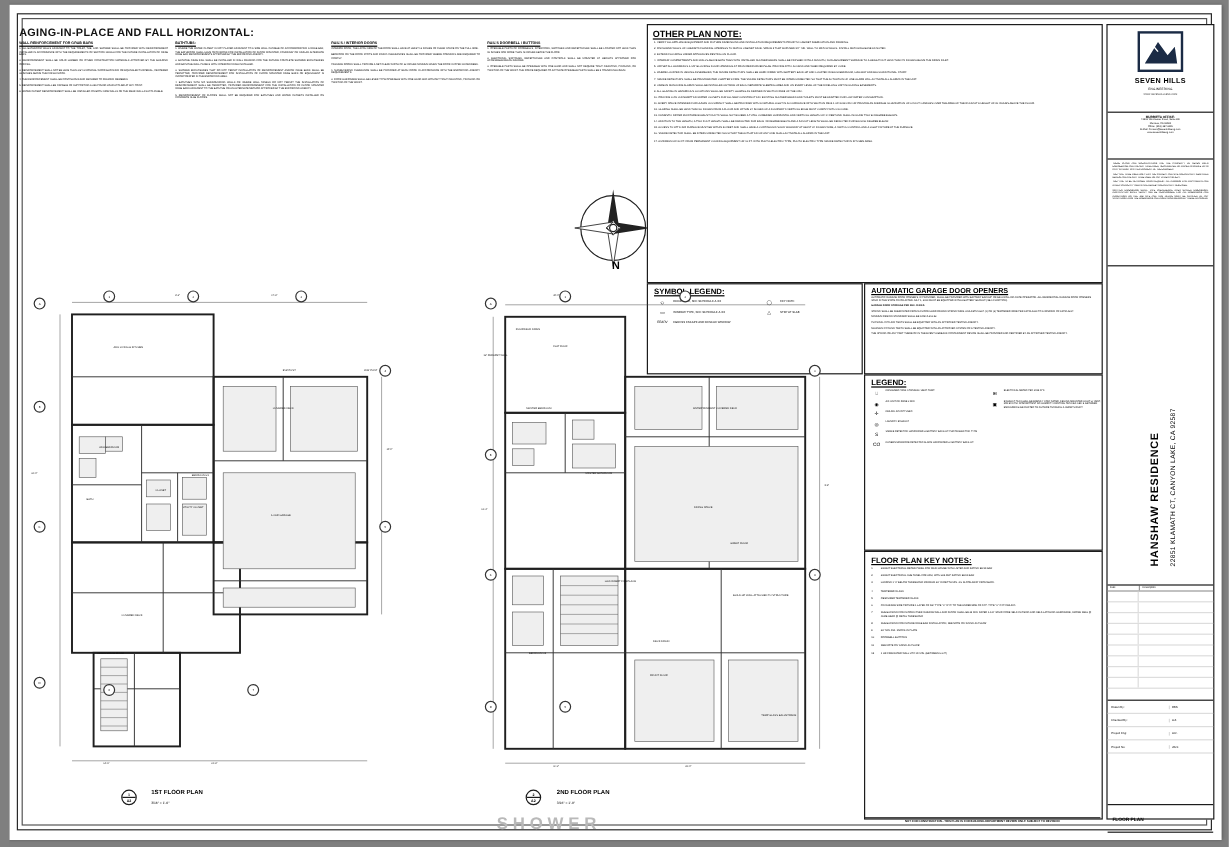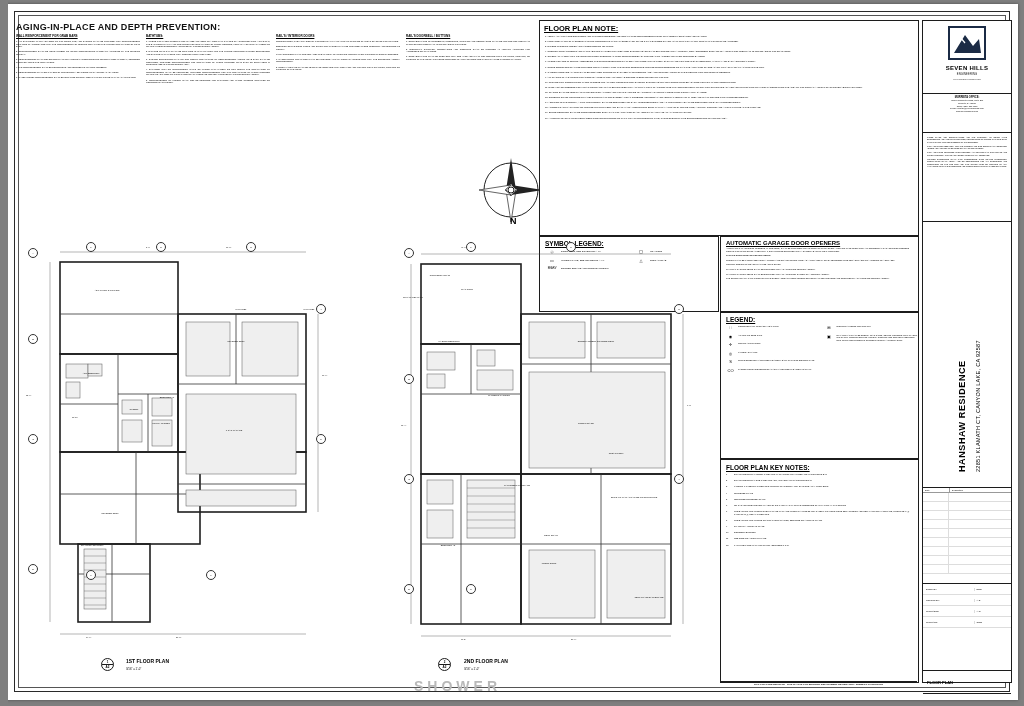--- a/index.html
+++ b/index.html
@@ -125,21 +125,21 @@
   }
   .crop-left{position:absolute;left:0;top:0;width:8px;height:706px;background:#7f7f7f;}
 </style>
 </head>
 <body>
 
 <div class="sheet">
   <div class="border-outer"></div>
   <div class="border-inner"></div>
 
-  <div id="agingTitle">AGING-IN-PLACE AND DEPTH PREVENTION:</div>
+  <div id="agingTitle">AGING-IN-PLACE AND FALL HORIZONTAL:</div>
 
   <div id="noteCols">
     <div class="ncol" style="left:0px;">
       <h4>WALL REINFORCEMENT FOR GRAB BARS</h4>
       <p>1. ALL BATHROOM WALLS ADJACENT TO THE TOILET, TUB, AND SHOWER SHALL BE PROVIDED WITH REINFORCEMENT INSTALLED IN ACCORDANCE WITH THE REQUIREMENTS OF SECTION 1109A.8 FOR THE FUTURE INSTALLATION OF GRAB BARS.</p>
       <p>2. REINFORCEMENT SHALL BE SOLID LUMBER OR OTHER CONSTRUCTION MATERIALS APPROVED BY THE BUILDING OFFICIAL.</p>
       <p>3. REINFORCEMENT SHALL NOT BE LESS THAN 2 BY 6 NOMINAL WOOD BLOCKING OR EQUIVALENT MATERIAL, CENTERED 33 INCHES ABOVE THE FINISH FLOOR.</p>
       <p>4. THE REINFORCEMENT SHALL BE CONTINUOUS AND SECURED TO FRAMING MEMBERS.</p>
       <p>5. REINFORCEMENT SHALL BE CAPABLE OF SUPPORTING A 250-POUND LOAD APPLIED AT ANY POINT.</p>
       <p>6. WATER CLOSET REINFORCEMENT SHALL BE INSTALLED ON BOTH SIDE WALLS OR THE REAR WALL AS APPLICABLE.</p>
@@ -174,21 +174,21 @@
       <polygon points="35,4 40,36 35,30 30,36" fill="#222"></polygon>
       <polygon points="35,68 40,36 35,42 30,36" fill="#fff" stroke="#222" stroke-width=".7"></polygon>
       <polygon points="3,36 35,31 29,36 35,41" fill="#fff" stroke="#222" stroke-width=".7"></polygon>
       <polygon points="67,36 35,31 41,36 35,41" fill="#222"></polygon>
       <circle cx="35" cy="36" r="3" fill="#fff" stroke="#222"></circle>
     </svg>
   </div>
   <div id="compassN">N</div>
 
   <div id="fpNote">
-    <h3>FLOOR PLAN NOTE:</h3>
+    <h3>OTHER PLAN NOTE:</h3>
     <div class="body">
       <p>1. VERIFY ALL APPLIANCE EQUIPMENT AND FIXTURE DIMENSIONS AND INSTALLATION REQUIREMENTS PRIOR TO CABINET FABRICATION AND FRAMING.</p>
       <p>2. FINISH END WALLS OF CABINETS FLANKING OPENINGS TO MATCH CABINET FACE.  SPACE 2 THAT EXPOSED 3/4" SID. WALL TO MATCH WALLS. INSTALL MATCHING BASE AS NOTED.</p>
       <p>3. EXTEND FLOORING UNDER APPLIANCES RESTING ON FLOOR.</p>
       <p>4. INTERIOR COMPARTMENTS AND WALLS ABOVE BATH TUBS WITH INSTALLED SHOWER HEADS SHALL BE FINISHED WITH A SMOOTH, NON-ABSORBENT SURFACE TO A HEIGHT NOT LESS THAN 72 INCHES ABOVE THE DRAIN INLET.</p>
       <p>5. OFFSET ALL HANDRAILS 1-1/2" BLOCKING DOOR OPENINGS AT FROM REINFORCED/SLAB. PROVIDE ATTIC ACCESS AND WHEN REQUIRED BY CODE.</p>
       <p>6. WHERE LOCATED IN CEILING ASSEMBLIES, THE SMOKE DETECTORS SHALL BE HARD WIRED WITH BATTERY BACK-UP AND LOCATED IN EACH BEDROOM, HALLWAY AND EACH ADDITIONAL STORY.</p>
       <p>7. SMOKE DETECTORS SHALL BE PROVIDED PER CHAPTER 9 FIRE. THE SMOKE DETECTORS MUST BE INTERCONNECTED SO THAT THE ACTUATION OF ONE ALARM WILL ACTIVATE ALL ALARMS IN THE UNIT.</p>
       <p>8. CARBON MONOXIDE ALARMS SHALL BE INSTALLED OUTSIDE OF EACH SEPARATE SLEEPING AREA AND ON EVERY LEVEL OF THE DWELLING UNIT INCLUDING BASEMENTS.</p>
       <p>9. ALL GLAZING IN HAZARDOUS LOCATIONS SHALL BE SAFETY GLAZING AS DEFINED IN SECTION R308 OF THE CRC.</p>

